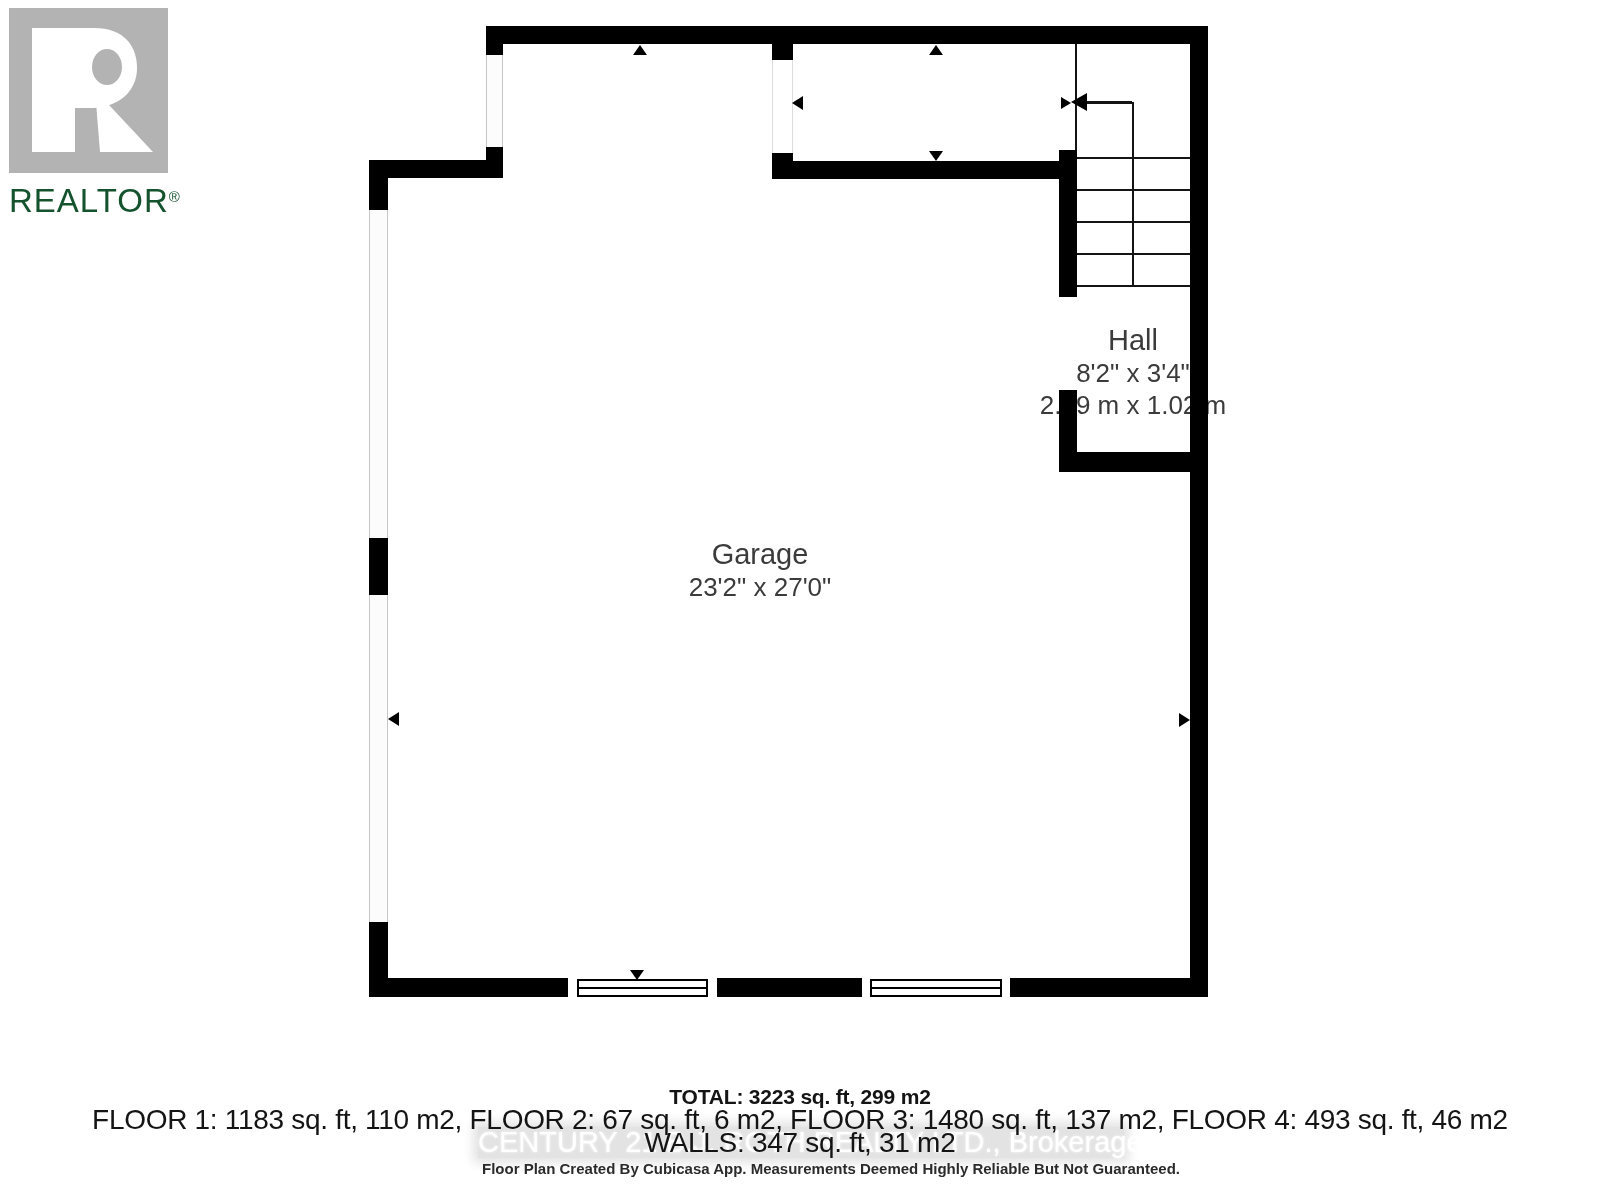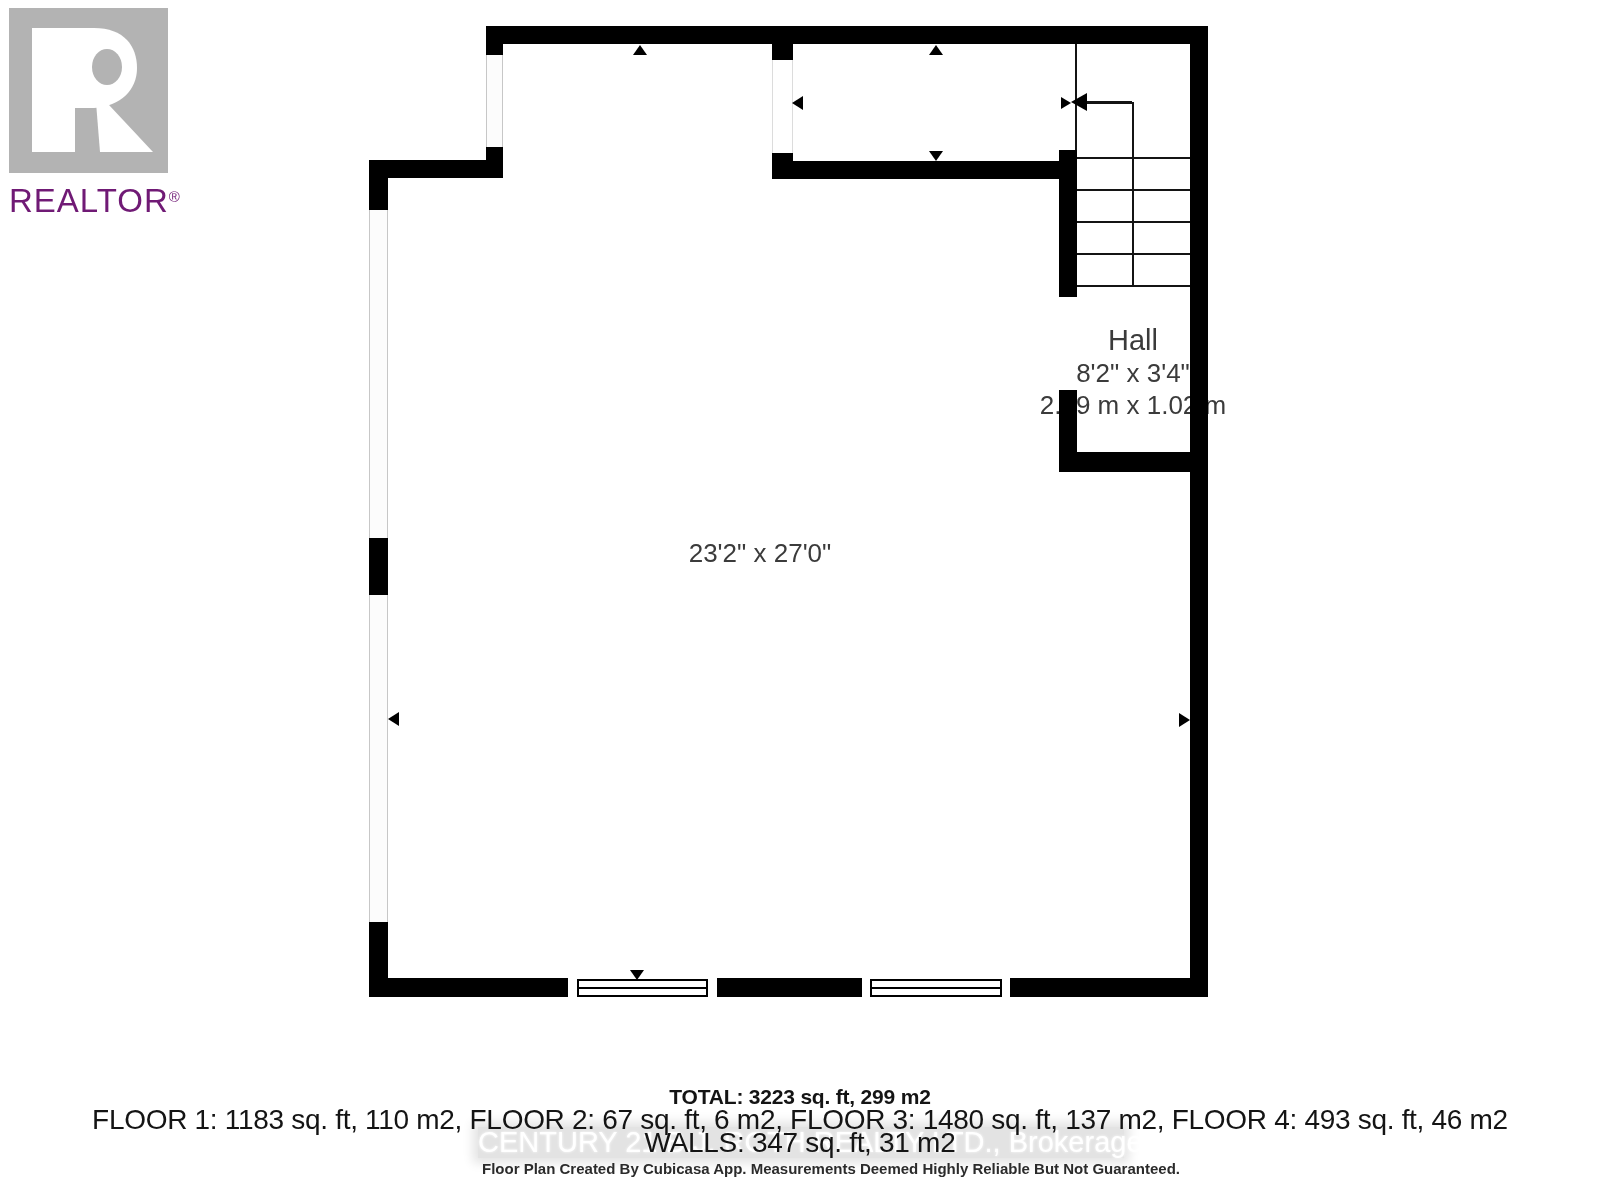--- a/index.html
+++ b/index.html
@@ -25,21 +25,21 @@
   
   .room-label{position:absolute;z-index:2;text-align:center;color:#3b3b3b;white-space:nowrap;}
   .room-name{font-size:29px;line-height:34px;}
   .room-dim{font-size:26px;line-height:32px;}
   
   .gdoor{position:absolute;background:#fff;border:2px solid #000;box-sizing:border-box;z-index:6;}
   .gdoor-mid{position:absolute;left:0;right:0;top:50%;height:2px;margin-top:-1px;background:#000;}
   .jamb{position:absolute;background:#fff;z-index:6;}
   
   #logo{position:absolute;left:9px;top:8px;z-index:1;}
-  #logo .logo-text{margin-top:5px;color:#701a75;font-size:33px;letter-spacing:1px;white-space:nowrap;}
+  #logo .logo-text{margin-top:5px;color:#14532d;font-size:33px;letter-spacing:1px;white-space:nowrap;}
   #logo .logo-reg{font-size:15px;vertical-align:10px;}
   
   #summary{position:absolute;left:0;top:1085px;width:1600px;text-align:center;color:#141414;z-index:9;}
   #summary .line{font-size:28px;line-height:23px;letter-spacing:-0.3px;}
   #summary .line.bold{font-size:21px;font-weight:700;letter-spacing:-0.2px;}
   
   #watermark{position:absolute;left:478px;top:1127px;width:646px;height:31px;background:#e3e3e3;
              box-shadow:0 0 10px 5px #e3e3e3;z-index:8;text-align:center;}
   #watermark span{color:#ffffff;font-size:29px;line-height:31px;white-space:nowrap;
                   text-shadow:0 0 3px rgba(255,255,255,.95);}
@@ -59,20 +59,21 @@
       <path d="M66,20 L85,20 C115,20 128,38 128,60 C128,82 112,98 85,100 L66,100 Z" fill="#ffffff"></path>
       <ellipse cx="98" cy="59" rx="15" ry="18" fill="#b3b3b3"></ellipse>
       <path d="M86,82 L144,144 L91,144 Z" fill="#ffffff"></path>
     </svg>
     <div class="logo-text"><span>REALTOR</span><span class="logo-reg">®</span></div>
   </div>
 
   <div>
 
     <div class="room-label" style="left:560px;top:537px;width:400px;">
+      <div class="room-name">Garage</div>
       <div class="room-dim">23'2" x 27'0"</div>
     </div>
     <div class="room-label" style="left:1033px;top:323px;width:200px;">
       <div class="room-name">Hall</div>
       <div class="room-dim">8'2" x 3'4"</div>
       <div class="room-dim">2.49 m x 1.02 m</div>
     </div>
 
     <div class="win" style="left:486px;top:55px;width:17px;height:92px;"></div>
     <div class="win" style="left:369px;top:210px;width:19px;height:328px;"></div>

